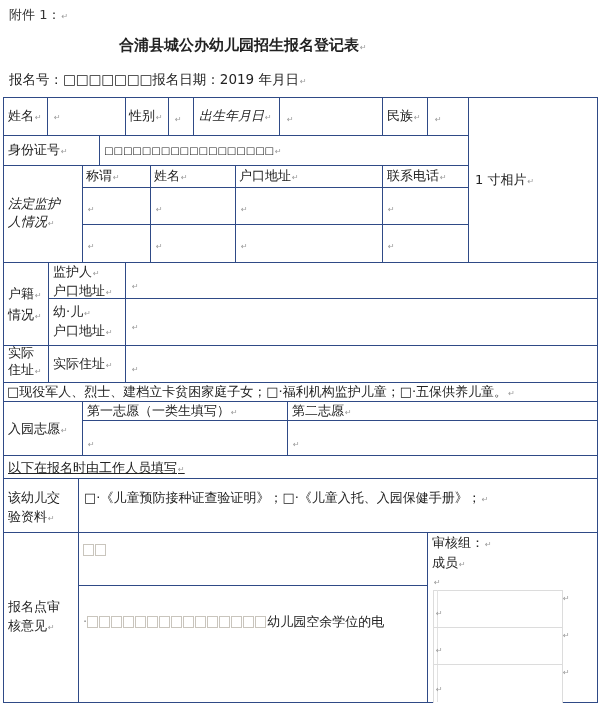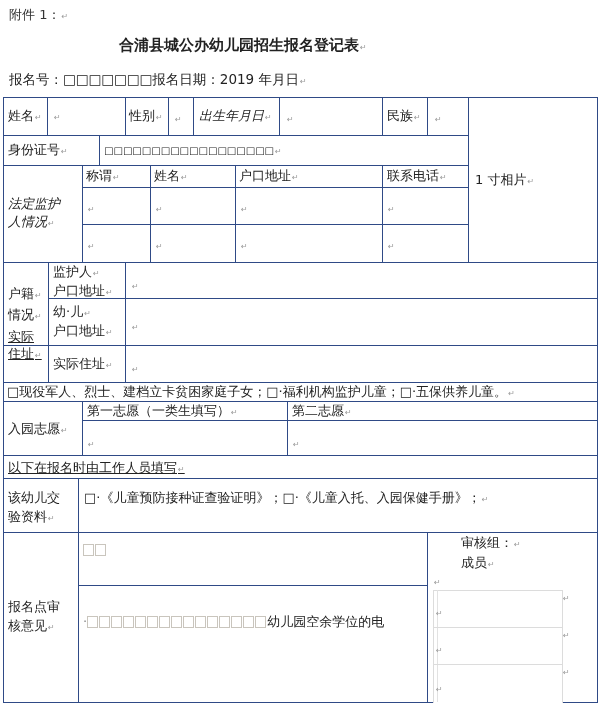--- a/index.html
+++ b/index.html
@@ -150,21 +150,21 @@
     <span class="mark" style="position:absolute; left:4px; top:18px;">↵</span>
   </div>
 <div class="abs txt" style="left:53px; top:303px; line-height:17px;">
   <div><span>幼·儿</span><span class="mark">↵</span></div>
   <div><span>户口地址</span><span class="mark">↵</span></div>
 </div>
 <div class="abs" style="left:127px; top:300px; width:469px; height:43px;">
     <span class="mark" style="position:absolute; left:4px; top:23px;">↵</span>
   </div>
 
-<div class="abs txt" style="left:8px; top:328px; line-height:17px;text-decoration:underline;">
+<div class="abs txt" style="left:8px; top:344px; line-height:17px;">
   <div>实际</div>
   <div><span>住址</span><span class="mark">↵</span></div>
 </div>
 <div class="abs txt" style="left:53px; top:355px;"><span>实际住址</span><span class="mark">↵</span></div>
 <div class="abs" style="left:127px; top:347px; width:469px; height:33px;">
     <span class="mark" style="position:absolute; left:4px; top:18px;">↵</span>
   </div>
 
 <div class="abs txt" style="left:7px; top:383px;"><span>□现役军人、烈士、建档立卡贫困家庭子女；□·福利机构监护儿童；□·五保供养儿童。</span><span class="mark">↵</span></div>
 
@@ -194,21 +194,21 @@
 </div>
 
 <div class="abs txt" style="left:83px; top:540px; line-height:19px;">
   <div><span class="grey-sq"></span><span class="grey-sq"></span></div>
 </div>
 
 <div class="abs txt" style="left:83px; top:612px; line-height:19px;">
   <div><span style="color:#888;">·</span><span class="grey-sq"></span><span class="grey-sq"></span><span class="grey-sq"></span><span class="grey-sq"></span><span class="grey-sq"></span><span class="grey-sq"></span><span class="grey-sq"></span><span class="grey-sq"></span><span class="grey-sq"></span><span class="grey-sq"></span><span class="grey-sq"></span><span class="grey-sq"></span><span class="grey-sq"></span><span class="grey-sq"></span><span class="grey-sq"></span><span>幼儿园空余学位的电</span></div>
 </div>
 
-<div class="abs txt" style="left:432px; top:534px; line-height:18px;margin-left:29px;">
+<div class="abs txt" style="left:432px; top:534px; line-height:18px;">
   <div><span>审核组：</span><span class="mark">↵</span></div>
   <div><span>成员</span><span class="mark">↵</span></div>
 </div>
 <span class="abs mark" style="left:433px; top:578px;">↵</span>
 
 <div class="inner-frame" style="left:433px; top:590px; width:128px; height:112px;"></div>
 <div class="inner-vl" style="left:437px; top:590px; height:112px;"></div>
 <div class="inner-hl" style="left:433px; width:130px; top:627px;"></div>
 <div class="inner-hl" style="left:433px; width:130px; top:664px;"></div>
 <div class="abs" style="left:438px; top:591px; width:122px; height:35px;">

